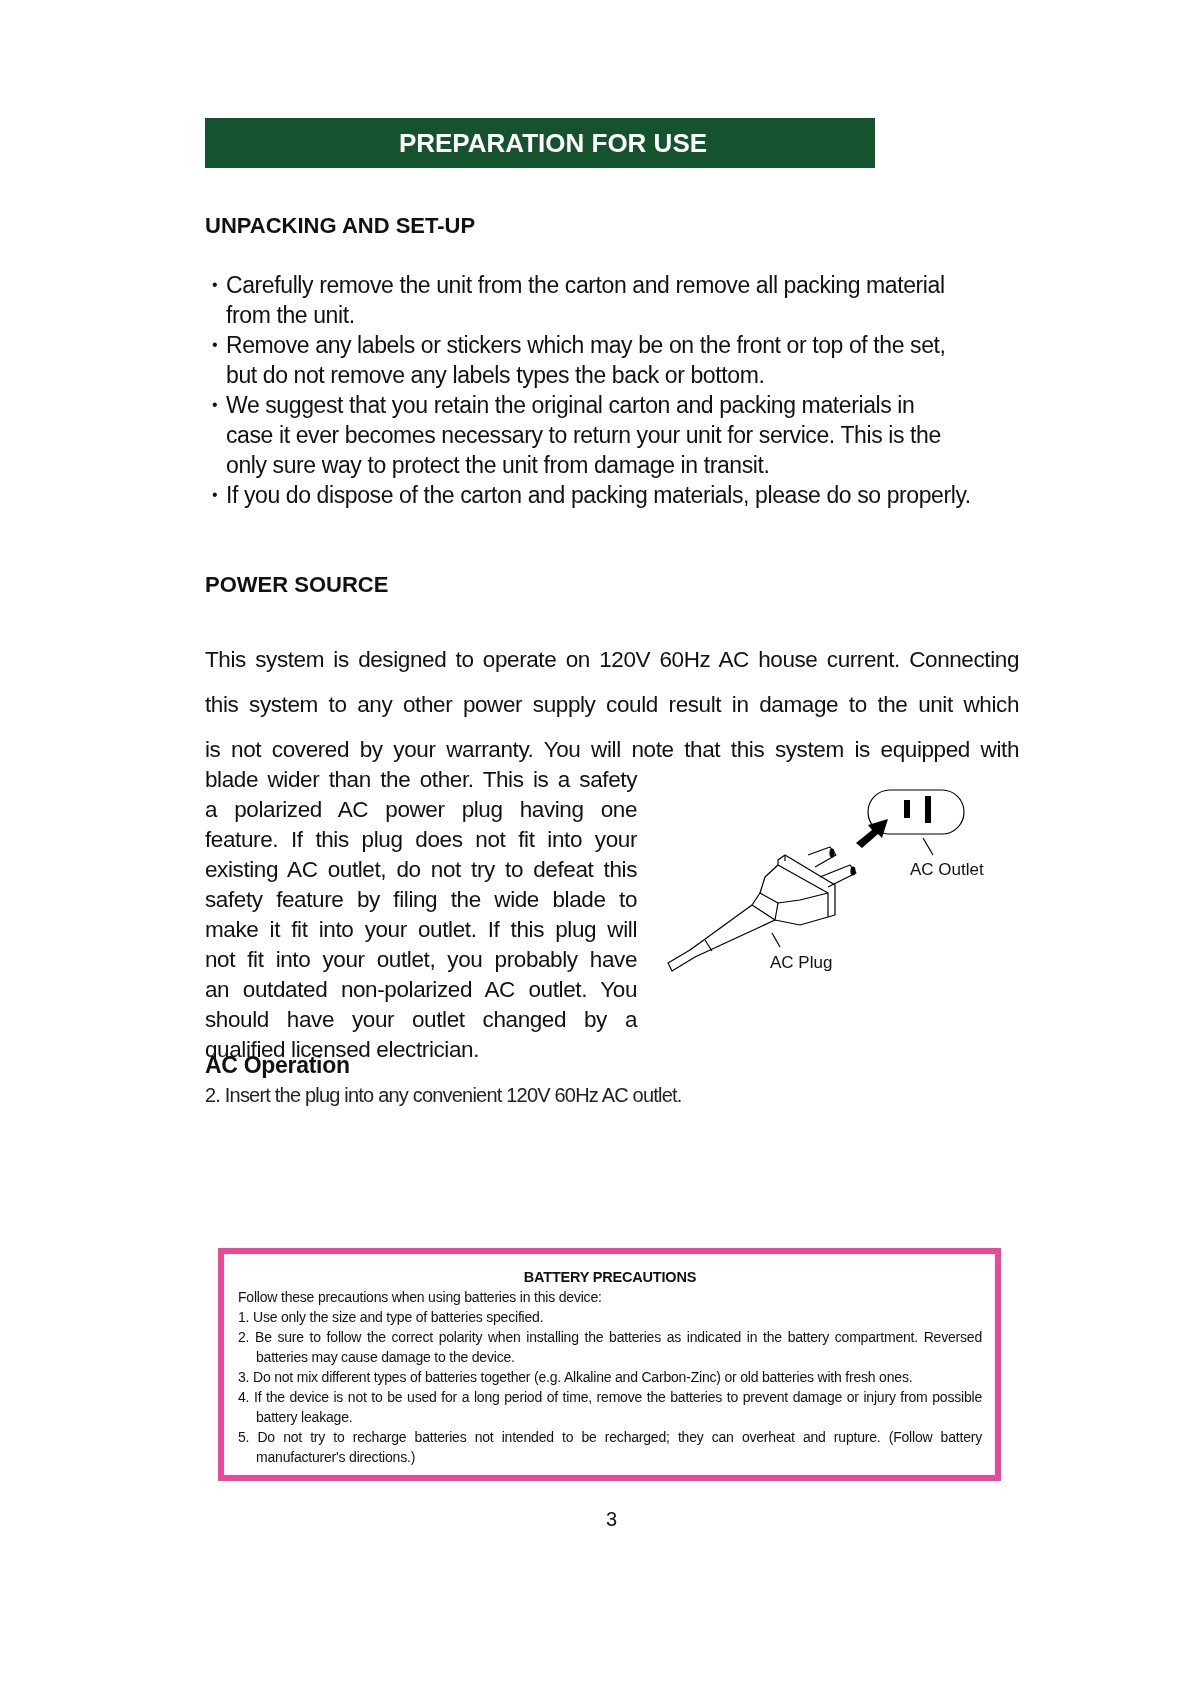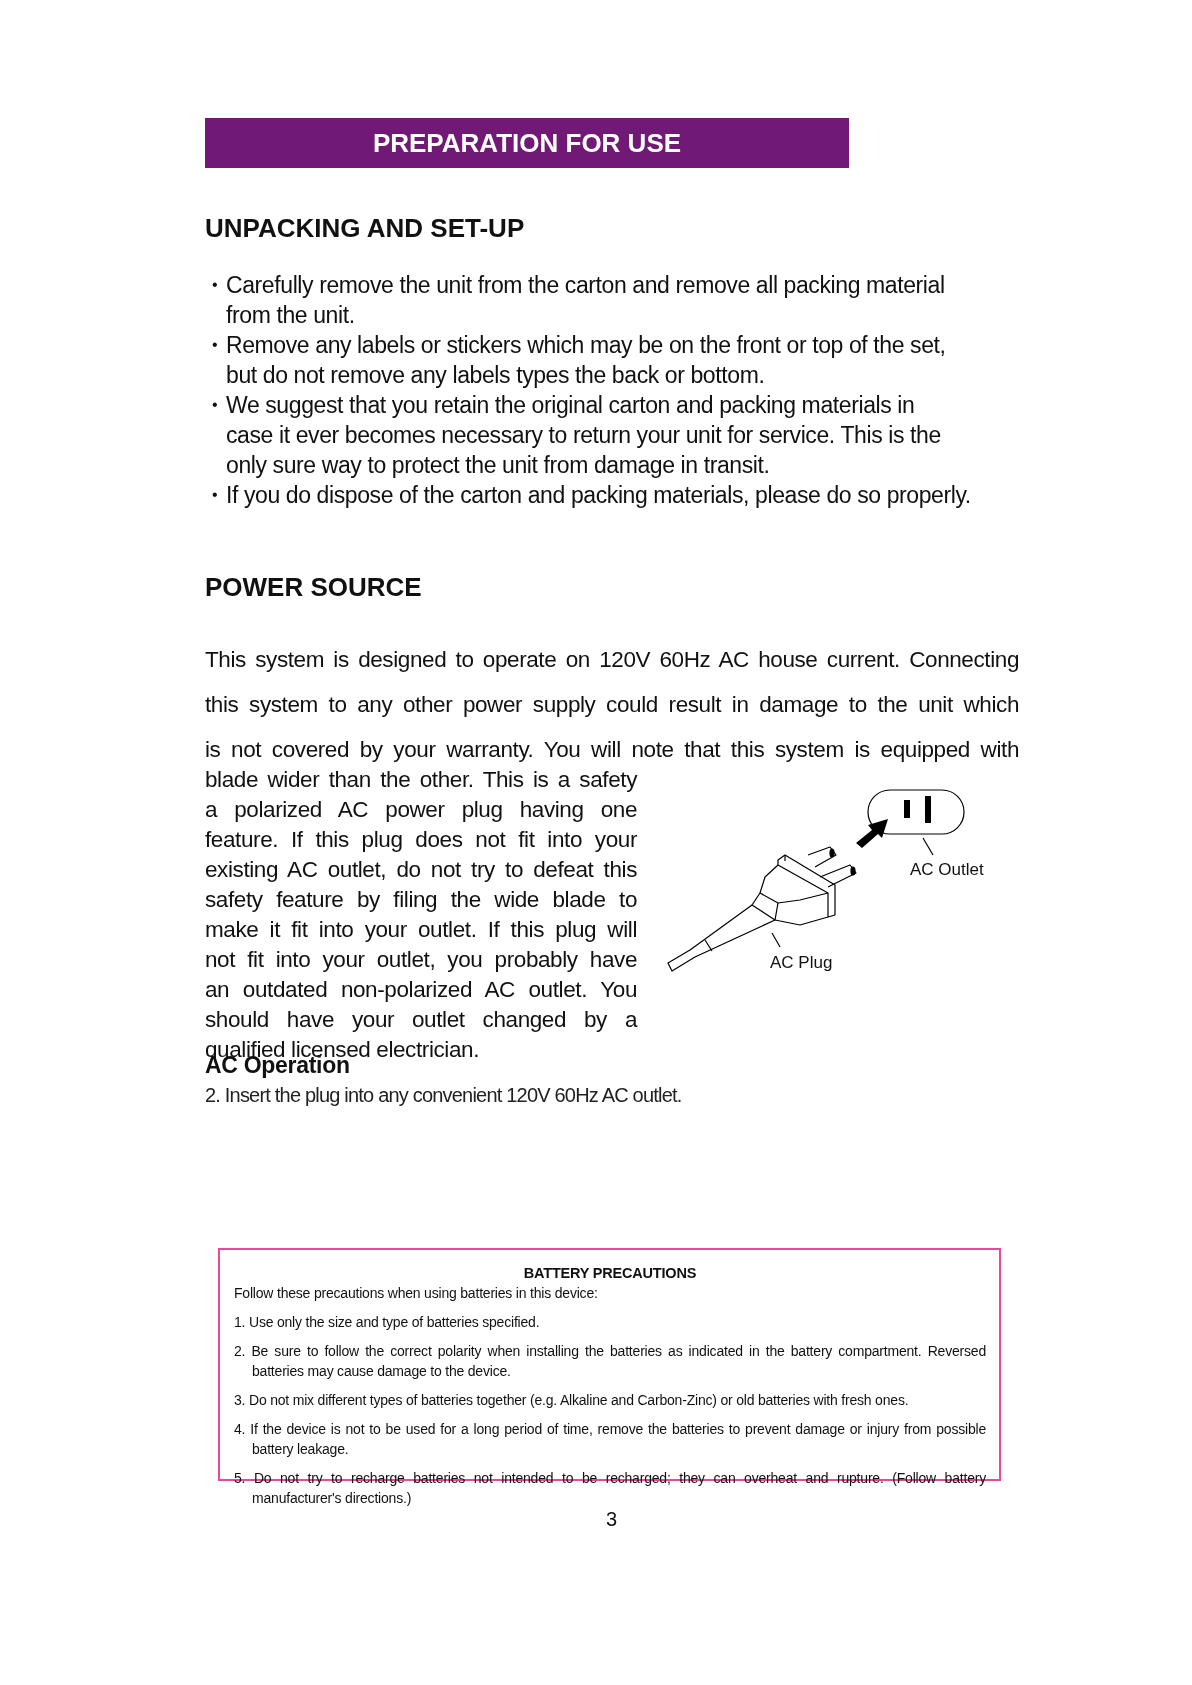--- a/index.html
+++ b/index.html
@@ -1,40 +1,40 @@
 <!DOCTYPE html>
 <html><head>
 <meta charset="utf-8">
 <style>
   html, body { margin: 0; padding: 0; background: #ffffff; }
   body { width: 1192px; height: 1685px; position: relative; overflow: hidden;
          font-family: "Liberation Sans", sans-serif; color: #111; }
   .banner { position: absolute; left: 205px; top: 118px; width: 644px; height: 50px;
-            background: #701a75; color: #fff; font-weight: bold; font-size: 26px;
-            display: flex; align-items: center; justify-content: center; letter-spacing: 0; }
-  .h2 { position: absolute; left: 205px; font-weight: bold; font-size: 26px; }
+            background: #14532d; color: #fff; font-weight: bold; font-size: 26px;
+            display: flex; align-items: center; justify-content: center; letter-spacing: 0; padding-left: 26px; }
+  .h2 { position: absolute; left: 205px; font-weight: bold; font-size: 22px; }
   .bullets { position: absolute; left: 212px; top: 270px; width: 820px; font-size: 23px;
              line-height: 30px; letter-spacing: -0.4px; }
   .bullet { position: relative; padding-left: 14px; }
   .bullet .dot { position: absolute; left: 0; top: 0; font-size: 16px; }
   .power { position: absolute; left: 205px; top: 630px; width: 814px; font-size: 22.5px;
            line-height: 30px; letter-spacing: -0.4px; }
   .power .full { text-align: justify; text-align-last: justify; margin-top: 15px; }
   .power .col { width: 432px; text-align: justify; }
   .power .col .l { text-align: justify; text-align-last: justify; }
   .power .col .last { text-align: right; text-align-last: left; }
   .figure { position: absolute; left: 660px; top: 775px; width: 350px; height: 220px; }
   .ac-op { position: absolute; left: 205px; top: 1050px; font-size: 22.5px; line-height: 30px; letter-spacing: -0.3px; }
   .ac-op .title { font-weight: bold; font-size: 23px; }
   .ac-op .step2 { font-family: Liberation Sans, sans-serif; font-size: 20px; letter-spacing: -0.8px; color: #222; }
   .battery { position: absolute; left: 218px; top: 1248px; width: 783px; height: 233px;
-             border: 2px solid #ec4899; font-size: 14px; line-height: 20px; box-sizing: border-box;
+             border: 6px solid #ec4899; font-size: 14px; line-height: 20px; box-sizing: border-box;
              padding: 13px 13px 0 14px; letter-spacing: -0.2px; }
   .battery .btitle { text-align: center; font-weight: bold; font-size: 14.5px; }
-  .battery .item { padding-left: 18px; text-indent: -18px; text-align: justify; margin-top: 9px; }
+  .battery .item { padding-left: 18px; text-indent: -18px; text-align: justify; }
   .pageno { position: absolute; left: 606px; top: 1508px; font-size: 20px; }
 </style>
 </head>
 <body>
 
 <div class="banner">
   <span>PREPARATION FOR USE</span>
 </div>
 
 <div class="h2" style="top:213px;">UNPACKING AND SET-UP</div>

